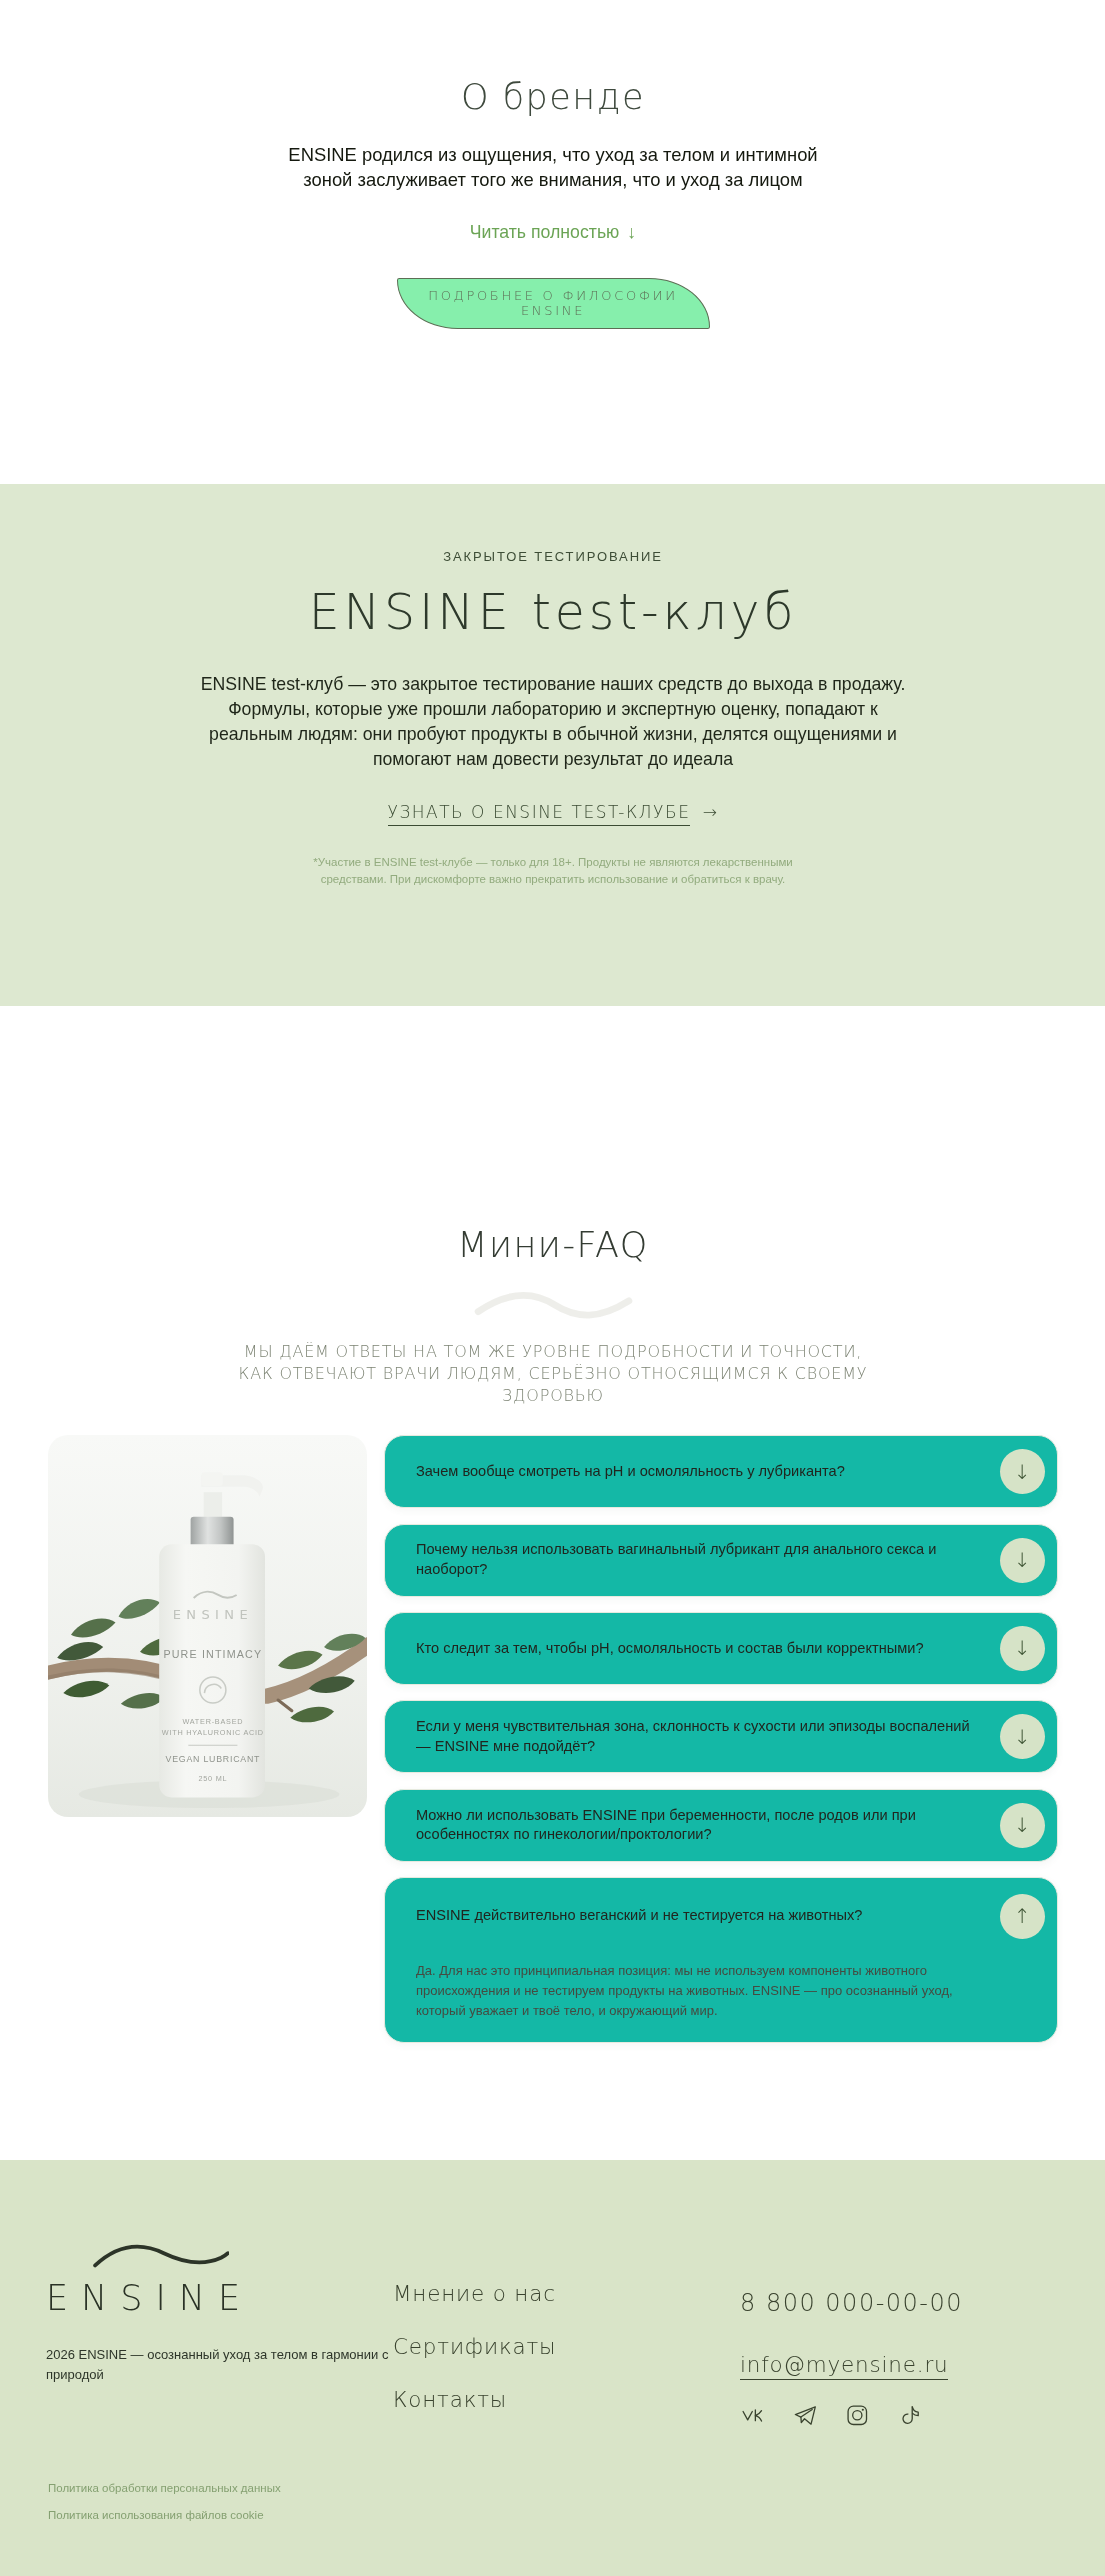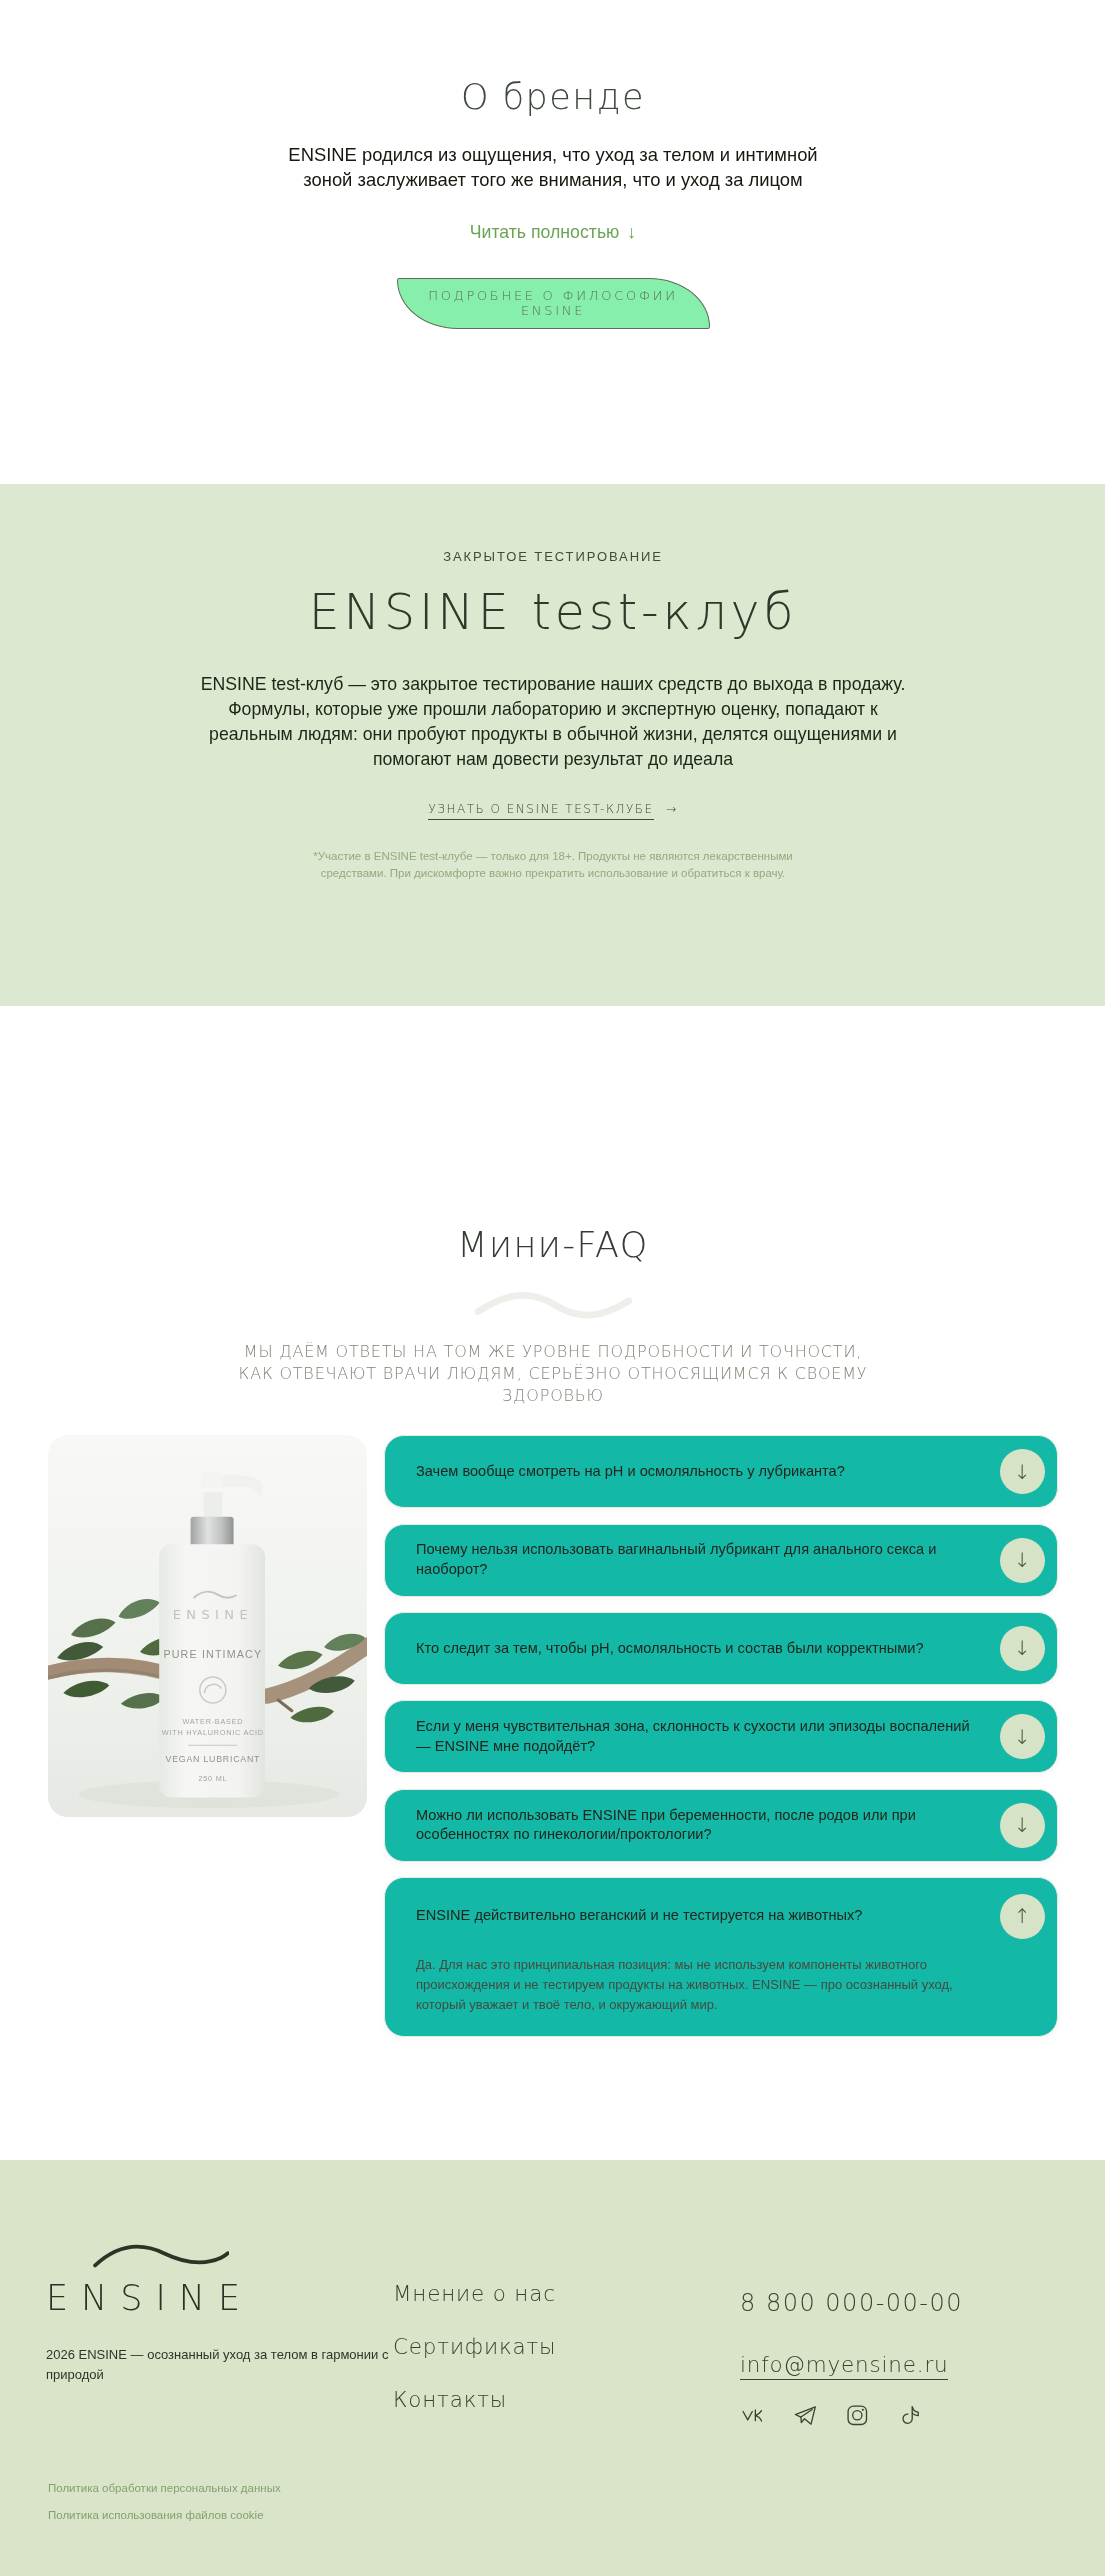--- a/index.html
+++ b/index.html
@@ -23,21 +23,21 @@
     border:1.2px solid #5d6e55; border-radius:2.3px 61px 2.3px 61px / 2.3px 49px 2.3px 49px;
     color:#5d6e55; font-size:13px; letter-spacing:2.7px; cursor:pointer;
     background:#86efac;
   }
 
   
   .section-testclub { height:522px; background:#dde8d0; padding-top:65px; text-align:center; }
   .tc-eyebrow { font-size:13px; letter-spacing:1.9px; color:#3d4d36; font-weight:500; }
   .tc-title { margin-top:20px; font-size:49px; letter-spacing:3.8px; color:#2d392b; }
   .tc-text { width:706px; margin:31px auto 0; font-size:17.7px; line-height:1.42; color:#1f2619; }
-  .tc-link { display:inline-block; margin-top:29px; font-size:12px; letter-spacing:1.5px; color:#3b4b33; text-transform:uppercase; cursor:pointer; }
+  .tc-link { display:inline-block; margin-top:29px; font-size:17px; letter-spacing:1.5px; color:#3b4b33; text-transform:uppercase; cursor:pointer; }
   .tc-link .u { border-bottom:1.2px solid #3b4b33; padding-bottom:3.1px; }
   .tc-link .arr { margin-left:12.3px; }
   .tc-disclaimer { width:530px; margin:32px auto 0; font-size:11.5px; line-height:1.55; color:#92ab7e; }
 
   
   .section-faq { height:1154px; padding-top:219px; }
   .faq-title { text-align:center; font-size:35px; letter-spacing:1.5px; color:#343c33; }
   .wave-divider { display:block; margin:23px auto 0; }
   .faq-subtitle { width:630px; margin:18.4px auto 0; text-align:center; text-transform:uppercase;
     font-size:16px; letter-spacing:0.8px; line-height:1.35; color:#7d8474; font-weight:200;
@@ -51,21 +51,21 @@
   .faq-list { flex:1; display:flex; flex-direction:column; gap:15.4px; }
   .faq-card { min-height:73px; background:#14b8a6; border:0.8px solid #e6eadf; border-radius:20px;
     box-shadow:0 2.3px 7.7px rgba(80,90,70,.05); display:flex; align-items:center;
     padding:7.7px 12.3px 7.7px 31px; cursor:pointer; }
   .faq-q { flex:1; font-size:14.6px; color:#20261f; line-height:1.35; padding-right:18.4px; }
   .arrow-btn { width:45px; height:45px; border-radius:50%; background:#d6e3c7; color:#3e5434;
     display:flex; align-items:center; justify-content:center; font-size:20px; flex-shrink:0;
     font-family:"DejaVu Sans", sans-serif; font-weight:200; }
   .faq-card.expanded { display:block; padding:0 12.3px 20px 31px; }
   .faq-card-top { display:flex; align-items:center; min-height:73px; padding-top:3.1px; }
-  .faq-answer { font-size:13px; color:#454b41; line-height:1.55; padding-right:69px; margin-top:4px; }
+  .faq-answer { font-size:13px; color:#454b41; line-height:1.55; padding-right:69px; margin-top:10px; }
 
   
   .footer { position:relative; height:416px; background:#d9e4c8; }
   .f-brand { position:absolute; left:46px; top:81px; }
   .f-brand-wave { margin-left:45px; }
   .f-wordmark { font-size:35px; letter-spacing:13px; color:#2a3226; margin-top:4.6px; }
   .f-tagline { margin-top:27px; width:361px; font-size:13px; line-height:1.55; color:#2e362a; }
   .f-nav { position:absolute; left:393px; top:121px; }
   .f-nav-item { display:block; font-size:21.5px; letter-spacing:0.8px; color:#39422e; margin-bottom:28px; cursor:pointer; }
   .f-contact { position:absolute; left:740px; top:129px; }

